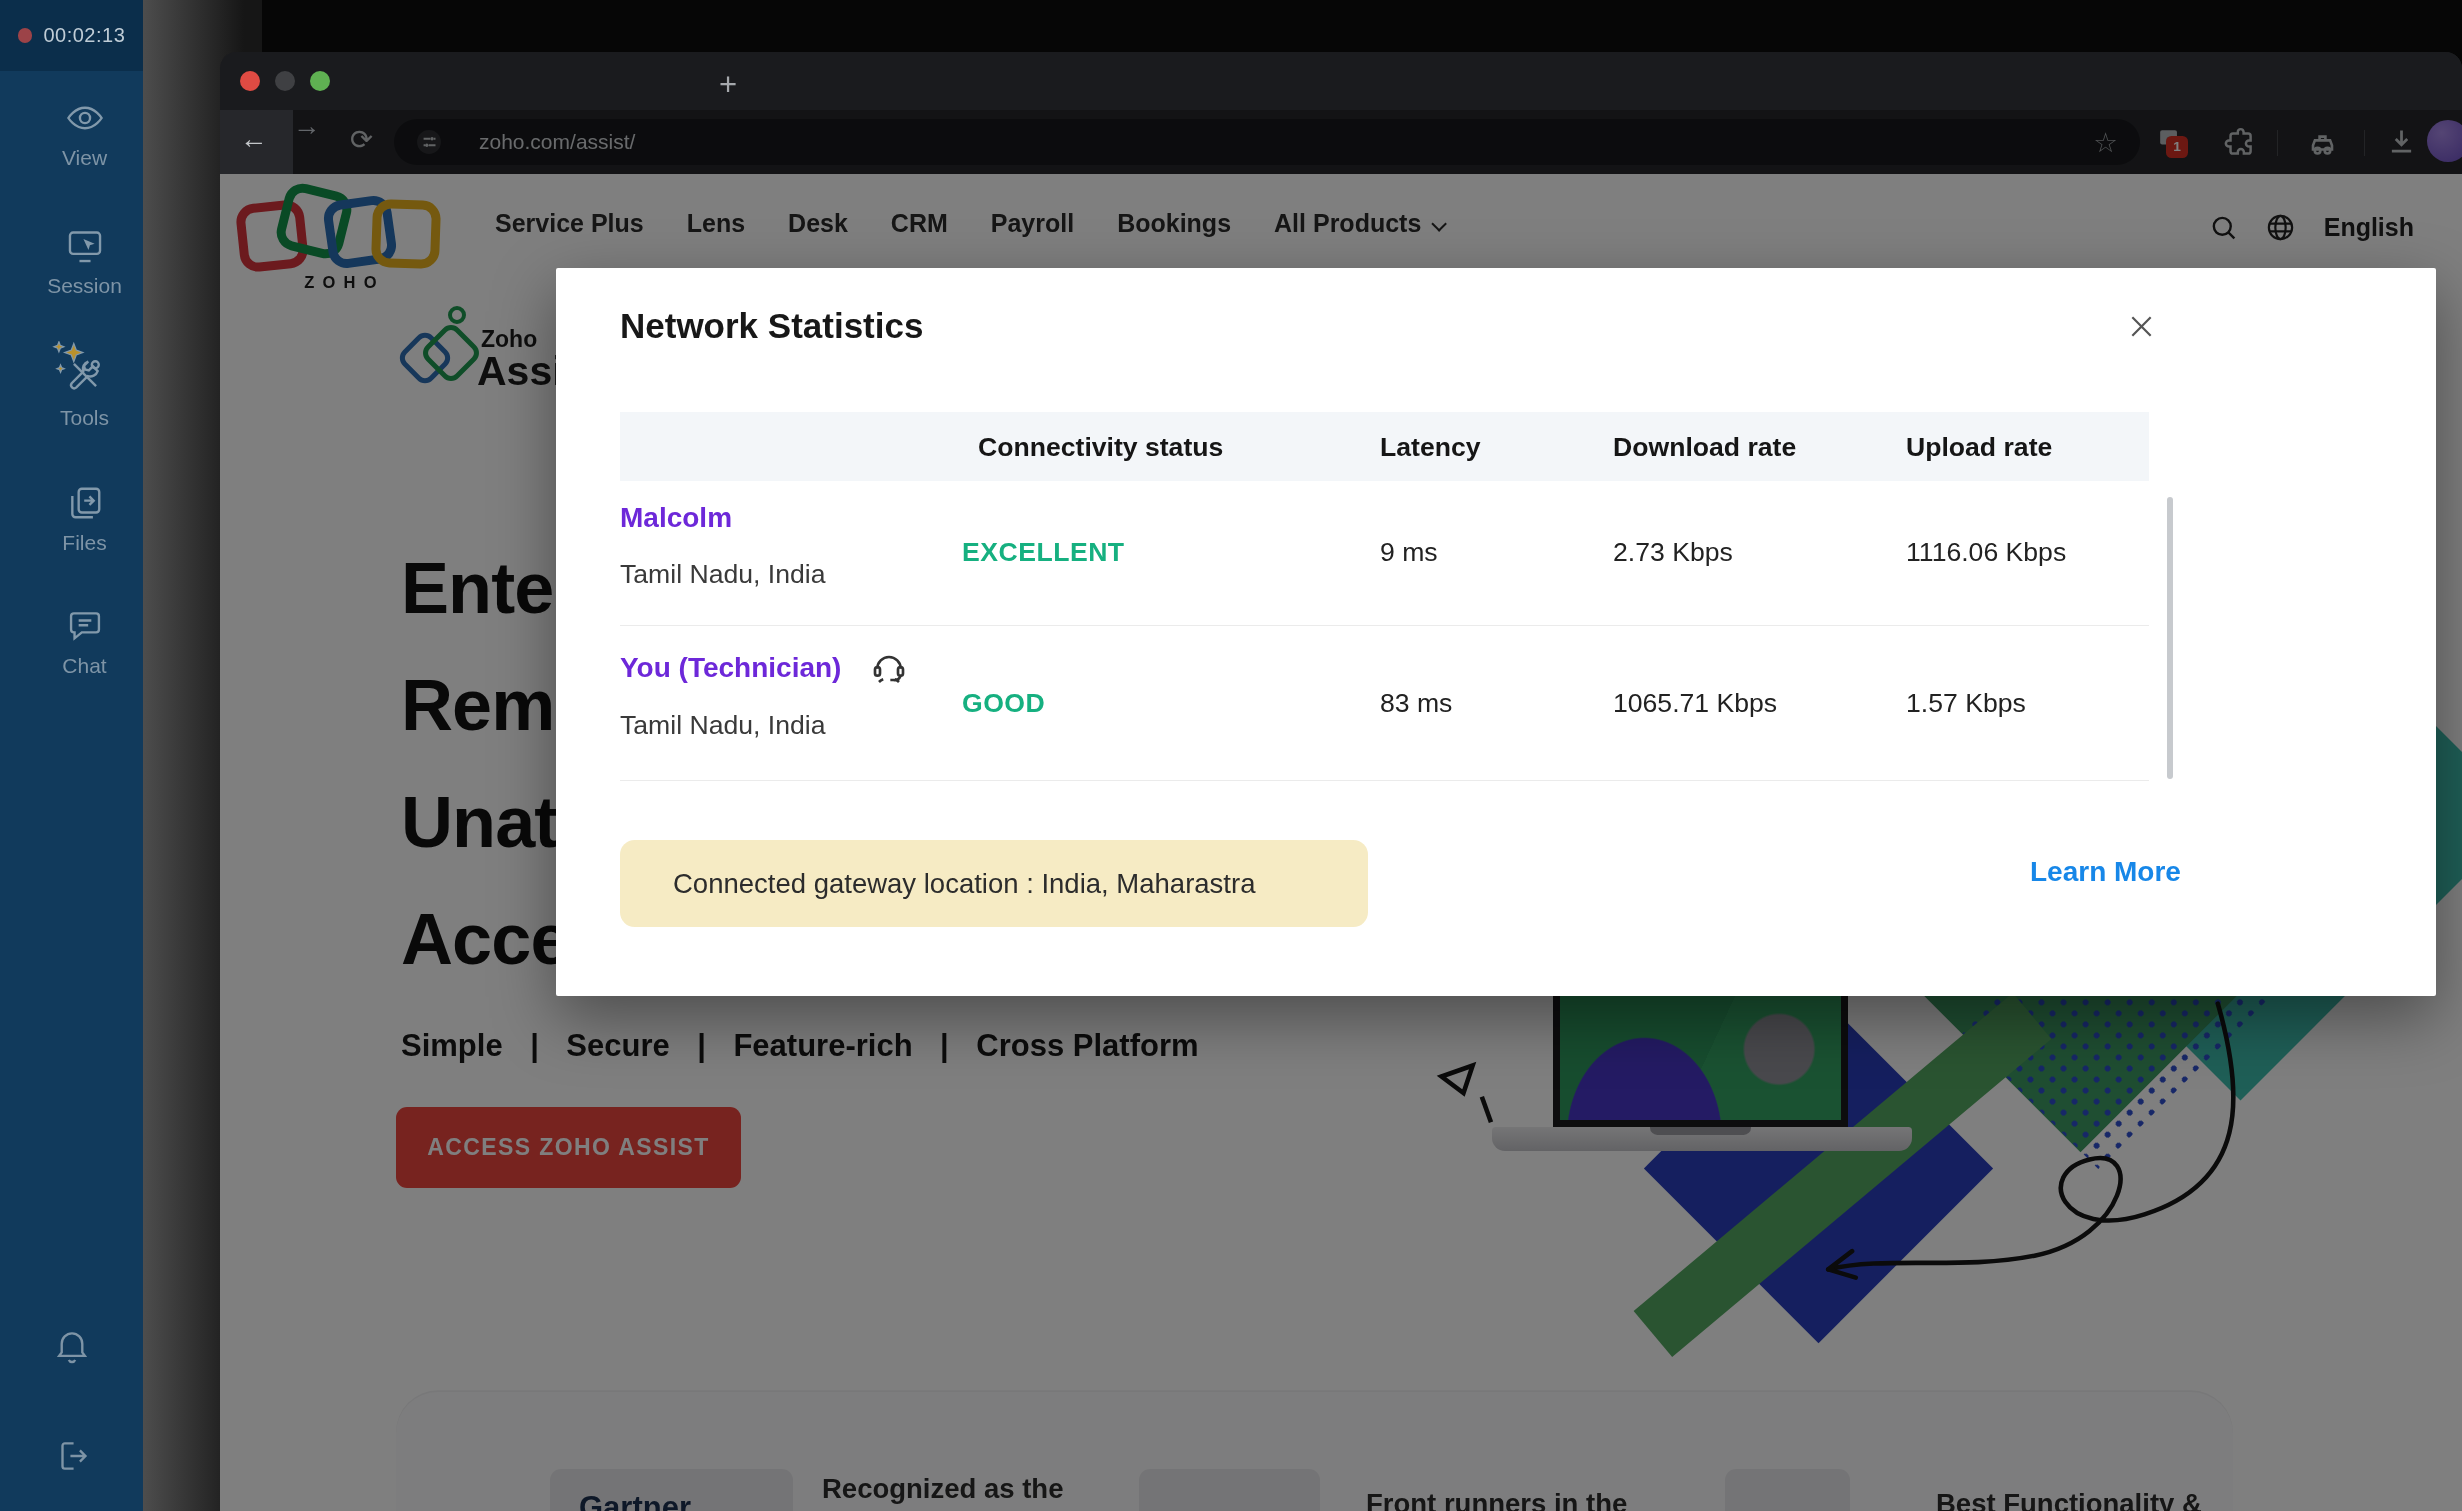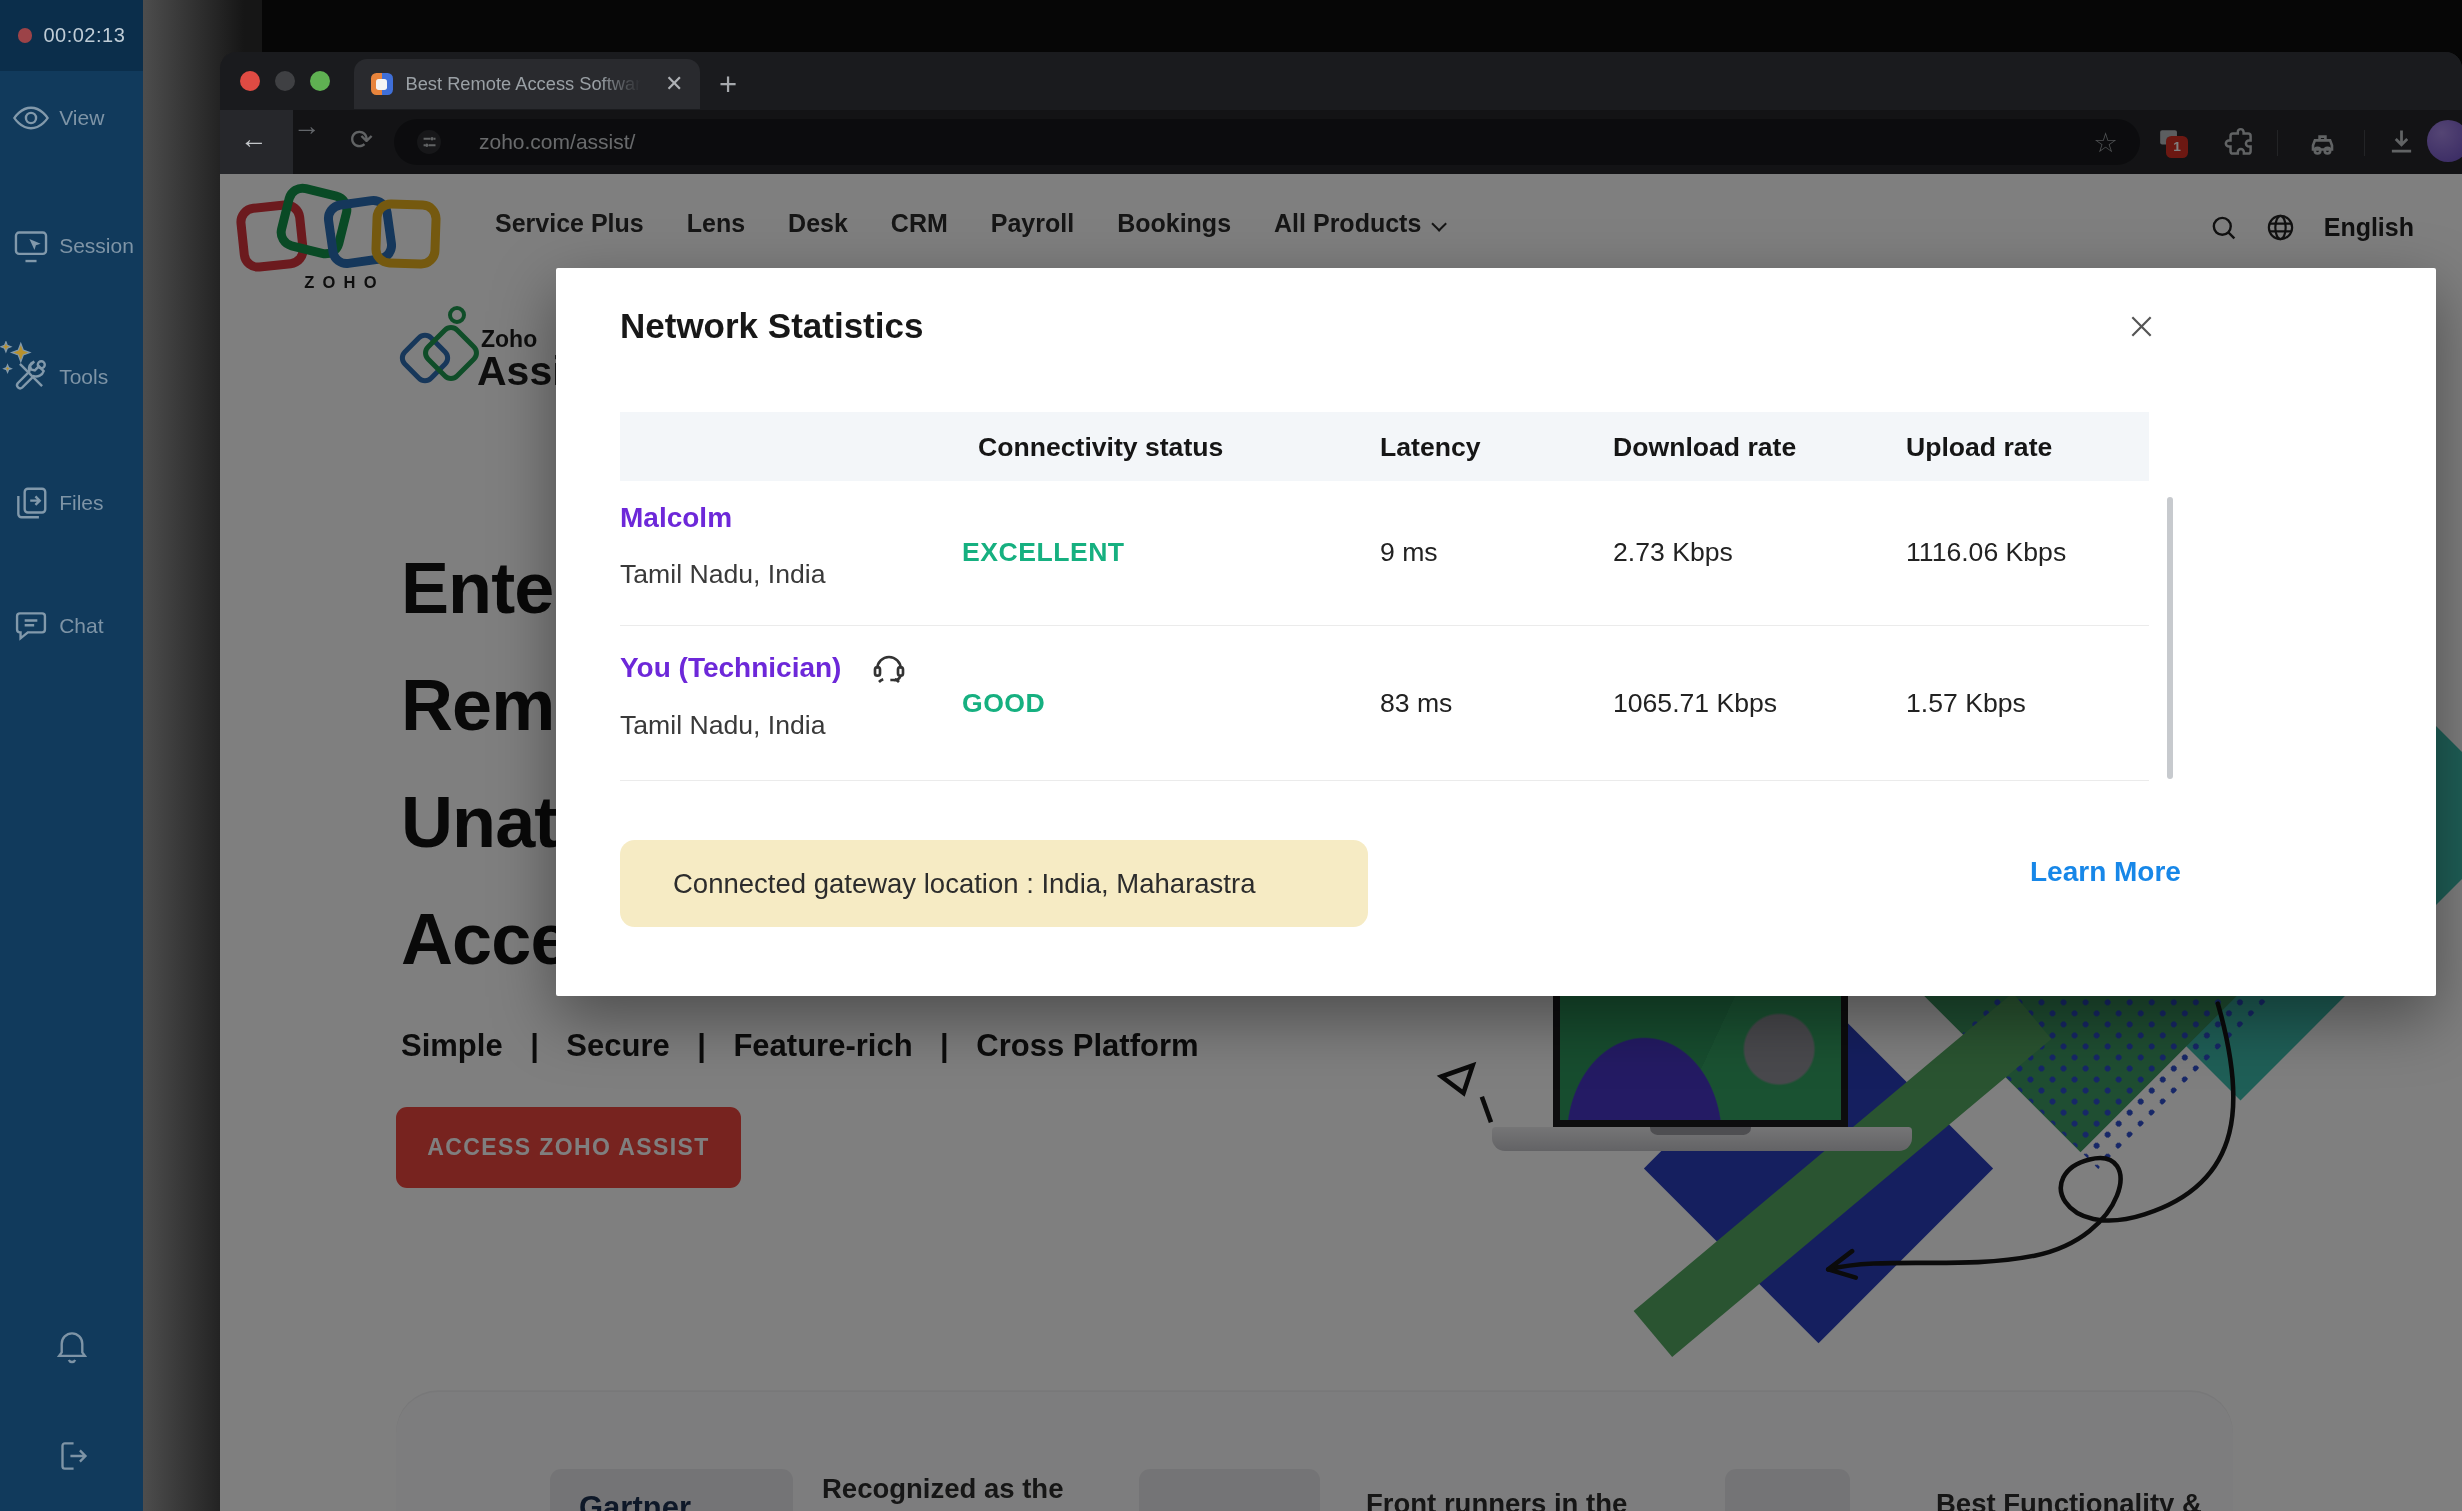--- a/index.html
+++ b/index.html
@@ -4,21 +4,21 @@
 <style>
   html,body{margin:0;padding:0;background:#000;}
   *{box-sizing:border-box;font-family:"Liberation Sans","DejaVu Sans",sans-serif;}
   .root{position:relative;width:2462px;height:1511px;overflow:hidden;background:#060606;}
 
   
   .sidebar{position:absolute;left:0;top:0;width:143px;height:1511px;background:#113a5c;z-index:30;}
   .sb-timer{position:absolute;left:0;top:0;width:143px;height:71px;background:#0b2e4b;display:flex;align-items:center;justify-content:center;gap:11px;}
   .rec-dot{width:14.7px;height:14.7px;border-radius:50%;background:#9c4348;}
   .sb-timer span{color:#bfccd6;font-size:20px;letter-spacing:0.5px;}
-  .sb-item{position:absolute;left:12px;width:169px;display:flex;flex-direction:row;align-items:center;gap:9.2px;color:#8299ab;}
+  .sb-item{position:absolute;left:0;width:169px;display:flex;flex-direction:column;align-items:center;gap:9.2px;color:#8299ab;}
   .sb-item svg{width:38px;height:38px;stroke:#8299ab;fill:none;stroke-width:1.5;}
   .sb-item .lbl{font-size:21px;color:#7e94a6;}
   .sb-bell,.sb-exit{position:absolute;left:50%;transform:translateX(-50%);}
   .sb-bell svg,.sb-exit svg{width:38px;height:38px;stroke:#7e94a6;fill:none;stroke-width:1.5;}
   .sparkles{position:absolute;right:16.5px;top:-14.7px;}
 
   
   .desk-strip{position:absolute;left:143px;top:0;width:119px;height:1511px;background:linear-gradient(to right,#4d4d4d,#161616 85%);z-index:1;}
 
   
@@ -202,25 +202,20 @@
   </aside>
 
   <div class="desk-strip"></div>
 
   <div class="browser">
 
     <div class="titlebar">
       <span class="tl red"></span>
       <span class="tl grey"></span>
       <span class="tl green"></span>
-      <div class="tab">
-        <span class="favicon"></span>
-        <span class="tab-title">Best Remote Access Softwar</span>
-        <span class="tab-close">✕</span>
-      </div>
       <span class="new-tab">+</span>
     </div>
 
     <div class="urlbar">
       <span class="nav-ic" style="left:20px;">←</span>
       <span class="nav-ic dim" style="left:73px;">→</span>
       <span class="nav-ic" style="left:130px;">⟳</span>
       <div class="url-pill">
         <svg width="26" height="26" viewBox="0 0 24 24" stroke="#c3c6c9" stroke-width="2" fill="none">
             <circle cx="12" cy="12" r="11" fill="#2e2f33" stroke="none"></circle>

